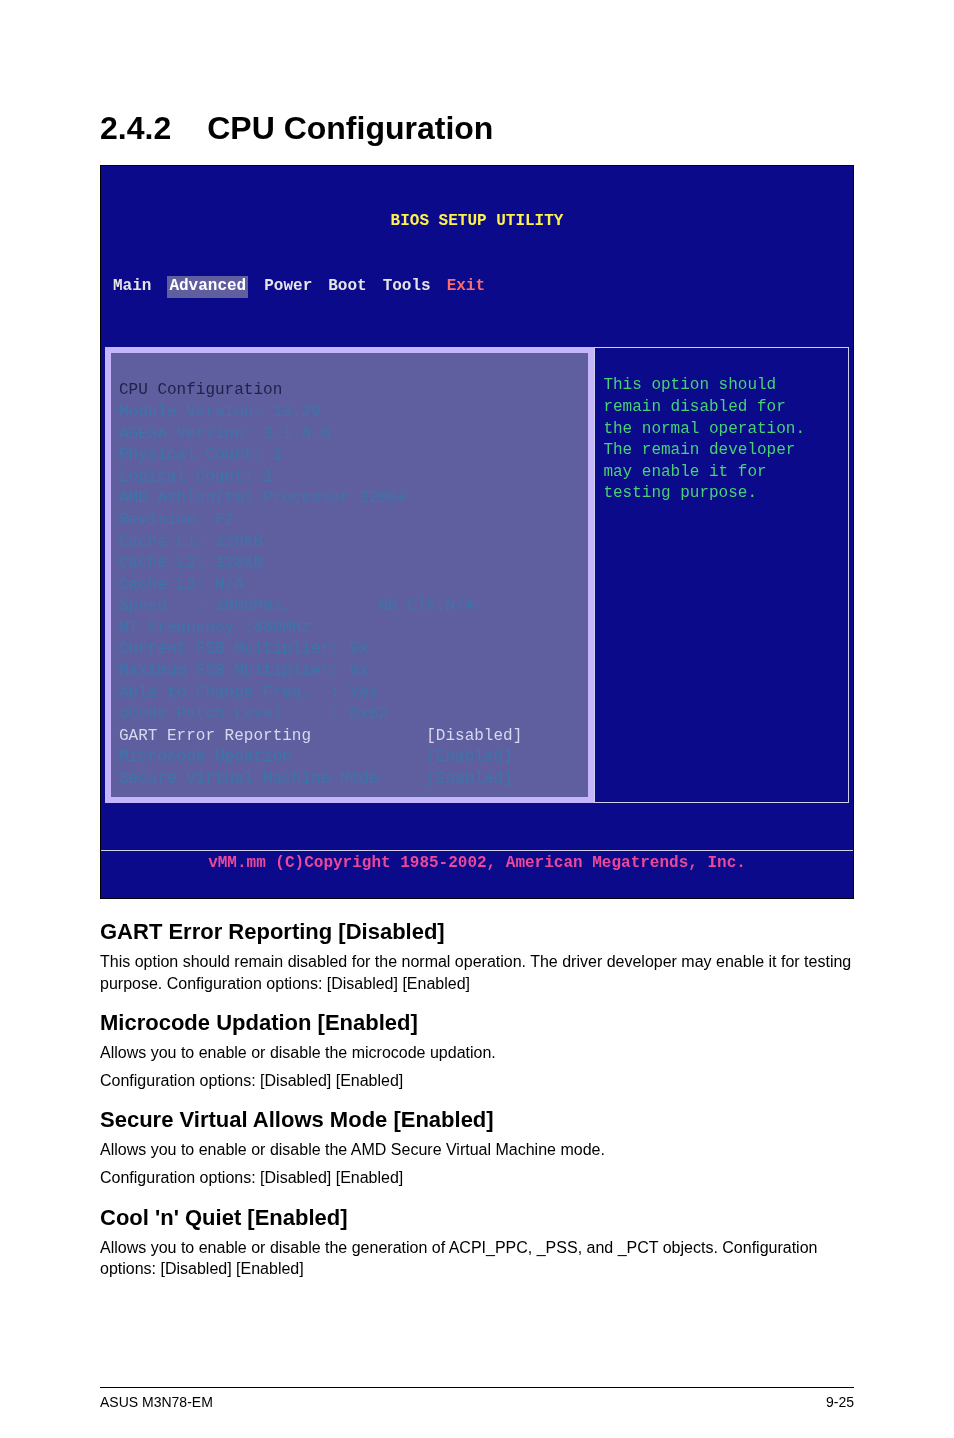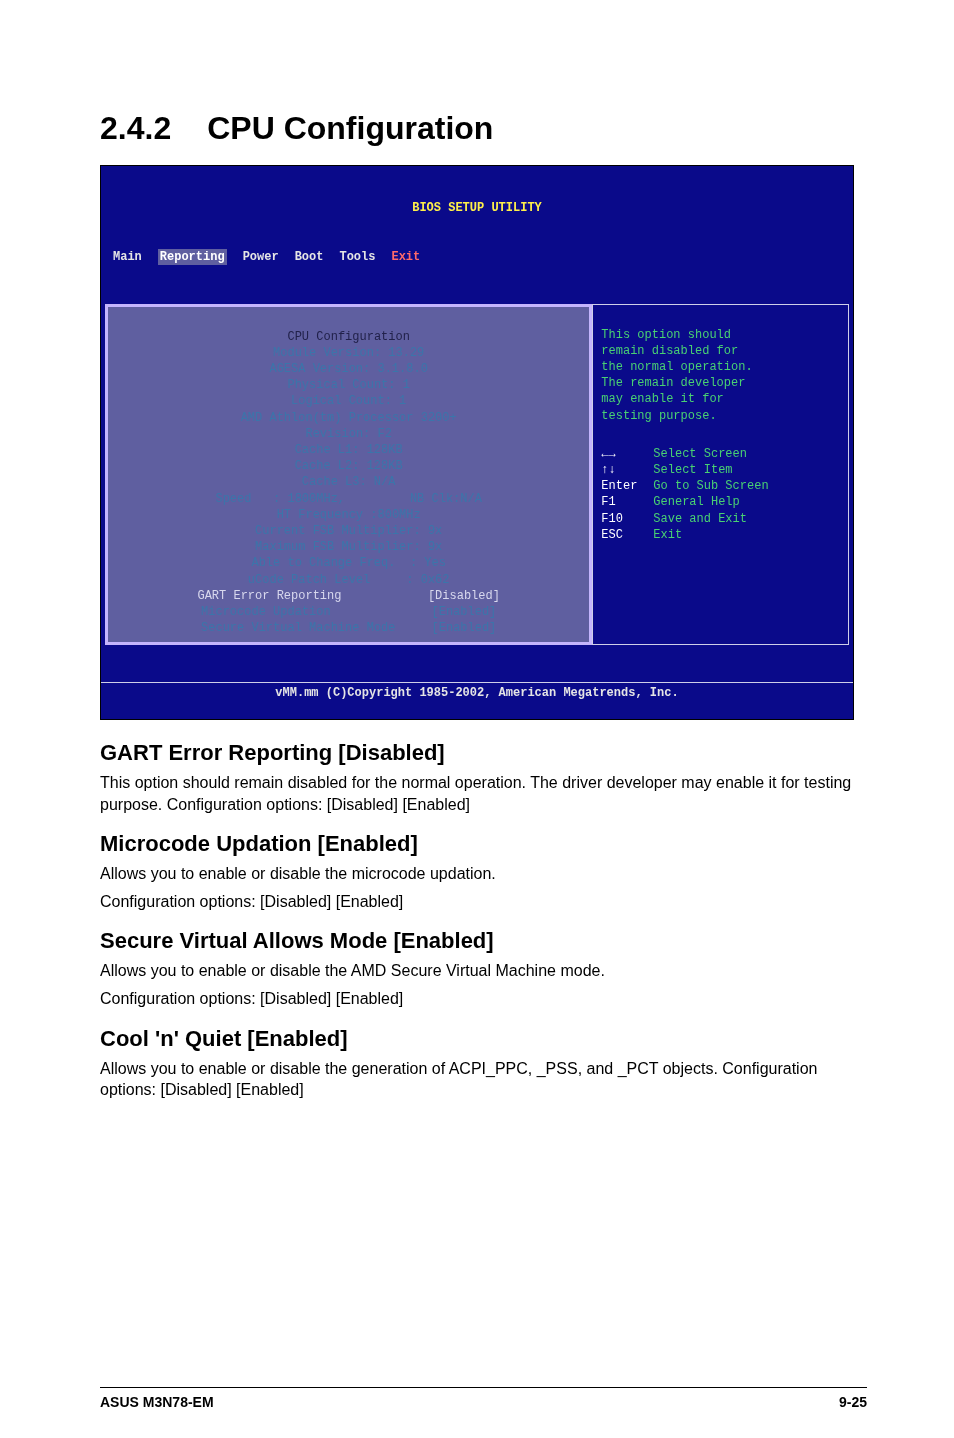--- a/index.html
+++ b/index.html
@@ -15,21 +15,21 @@
   }
   h1.section-title {
     font-size: 32px;
     font-weight: bold;
     margin-bottom: 18px;
   }
   .section-num { display:inline-block; margin-right: 36px; }
   
   .bios-wrap {
     font-family: "Courier New", monospace;
-    font-size: 12px;
+    font-size: 16px;
     line-height: 1.35;
     border: 1px solid #000;
     background: #0a0a8a;
     color: #fff;
     white-space: pre;
     overflow: hidden;
     margin-bottom: 20px;
   }
   .bios-header {
     color: #fff04a;
@@ -46,43 +46,42 @@
     gap: 16px;
   }
   .bios-tabs span { color:#e5e5e5; font-weight:bold; }
   .bios-tabs .sel { background:#5f5fa0; color:#fff; padding:0 2px; }
   .bios-tabs .exit { color:#ff6a6a; }
   .bios-body {
     display: flex;
   }
   .bios-left {
     background:#5f5fa0;
-    border:3px solid #c4b5fd;
+    border:6px solid #c4b5fd;
     margin:4px 0 4px 4px;
     padding:6px 8px 6px 8px;
     flex: 1.95;
     color:#21214a;
-    text-align:center;
   }
   .bios-left .blue-row { color:#21214a; }
   .bios-left .gart-label { color:#d8d8ee; }
   .bios-left .teal { color:#3b75aa; }
   .bios-right {
     background:#0a0a8a;
     border:1px solid #cfcfe8;
     margin:4px 4px 4px 0;
     padding:6px 8px;
     flex:1;
     color:#49d173;
   }
   .bios-right .keytbl { margin-top:22px; }
   .bios-right .keytbl .k { color:#fff; display:inline-block; width:52px; }
   .bios-footer {
     background:#0a0a8a;
-    color:#e5e5e5;
+    color:#ec4899;
     text-align:center;
     font-weight:bold;
     padding:2px 0;
     border-top:1px solid #cfcfe8;
   }
   
   h2.sub {
     font-size: 22px;
     font-weight: bold;
     margin-top: 16px;
@@ -90,41 +89,40 @@
   }
   p.body {
     font-size: 16px;
     line-height: 1.35;
     margin-bottom: 6px;
   }
   .page-footer {
     position:absolute;
     bottom:28px;
     left:100px;
-    right:87px;
+    right:100px;
     border-top:1px solid #000;
     padding-top:6px;
     font-size:14px;
     display:flex;
     justify-content:space-between;
-    font-weight:bold;
   }
 </style>
 </head>
 <body>
 
 <h1 class="section-title">
   <span class="section-num">2.4.2</span><span>CPU Configuration</span>
 </h1>
 
 <div class="bios-wrap">
   <div class="bios-header">BIOS SETUP UTILITY</div>
   <div class="bios-tabs">
     <span>Main</span>
-    <span class="sel">Reporting</span>
+    <span class="sel">Advanced</span>
     <span>Power</span>
     <span>Boot</span>
     <span>Tools</span>
     <span class="exit">Exit</span>
   </div>
   <div class="bios-body">
     <div class="bios-left">
 <span>CPU Configuration</span>
 <span class="teal">Module Version: 13.29</span>
 <span class="teal">AGESA Version: 3.1.8.0</span>
@@ -144,26 +142,21 @@
 <span class="blue-row"><span class="gart-label">GART Error Reporting</span>            <span class="gart-label">[Disabled]</span></span>
 <span class="teal"><span>Microcode Updation</span>              <span>[Enabled]</span></span>
 <span class="teal"><span>Secure Virtual Machine Mode</span>     <span>[Enabled]</span></span></div>
     <div class="bios-right">
 <span>This option should</span>
 <span>remain disabled for</span>
 <span>the normal operation.</span>
 <span>The remain developer</span>
 <span>may enable it for</span>
 <span>testing purpose.</span>
-<div class="keytbl"><span class="k">←→</span><span>Select Screen</span>
-<span class="k">↑↓</span><span>Select Item</span>
-<span class="k">Enter</span><span>Go to Sub Screen</span>
-<span class="k">F1</span><span>General Help</span>
-<span class="k">F10</span><span>Save and Exit</span>
-<span class="k">ESC</span><span>Exit</span></div></div>
+</div>
   </div>
   <div class="bios-footer">vMM.mm (C)Copyright 1985-2002, American Megatrends, Inc.</div>
 </div>
 
 <h2 class="sub">GART Error Reporting [Disabled]</h2>
 <p class="body">This option should remain disabled for the normal operation. The driver developer may enable it for testing purpose. Configuration options: [Disabled] [Enabled]</p>
 
 <h2 class="sub">Microcode Updation [Enabled]</h2>
 <p class="body">Allows you to enable or disable the microcode updation.</p>
 <p class="body">Configuration options: [Disabled] [Enabled]</p>

